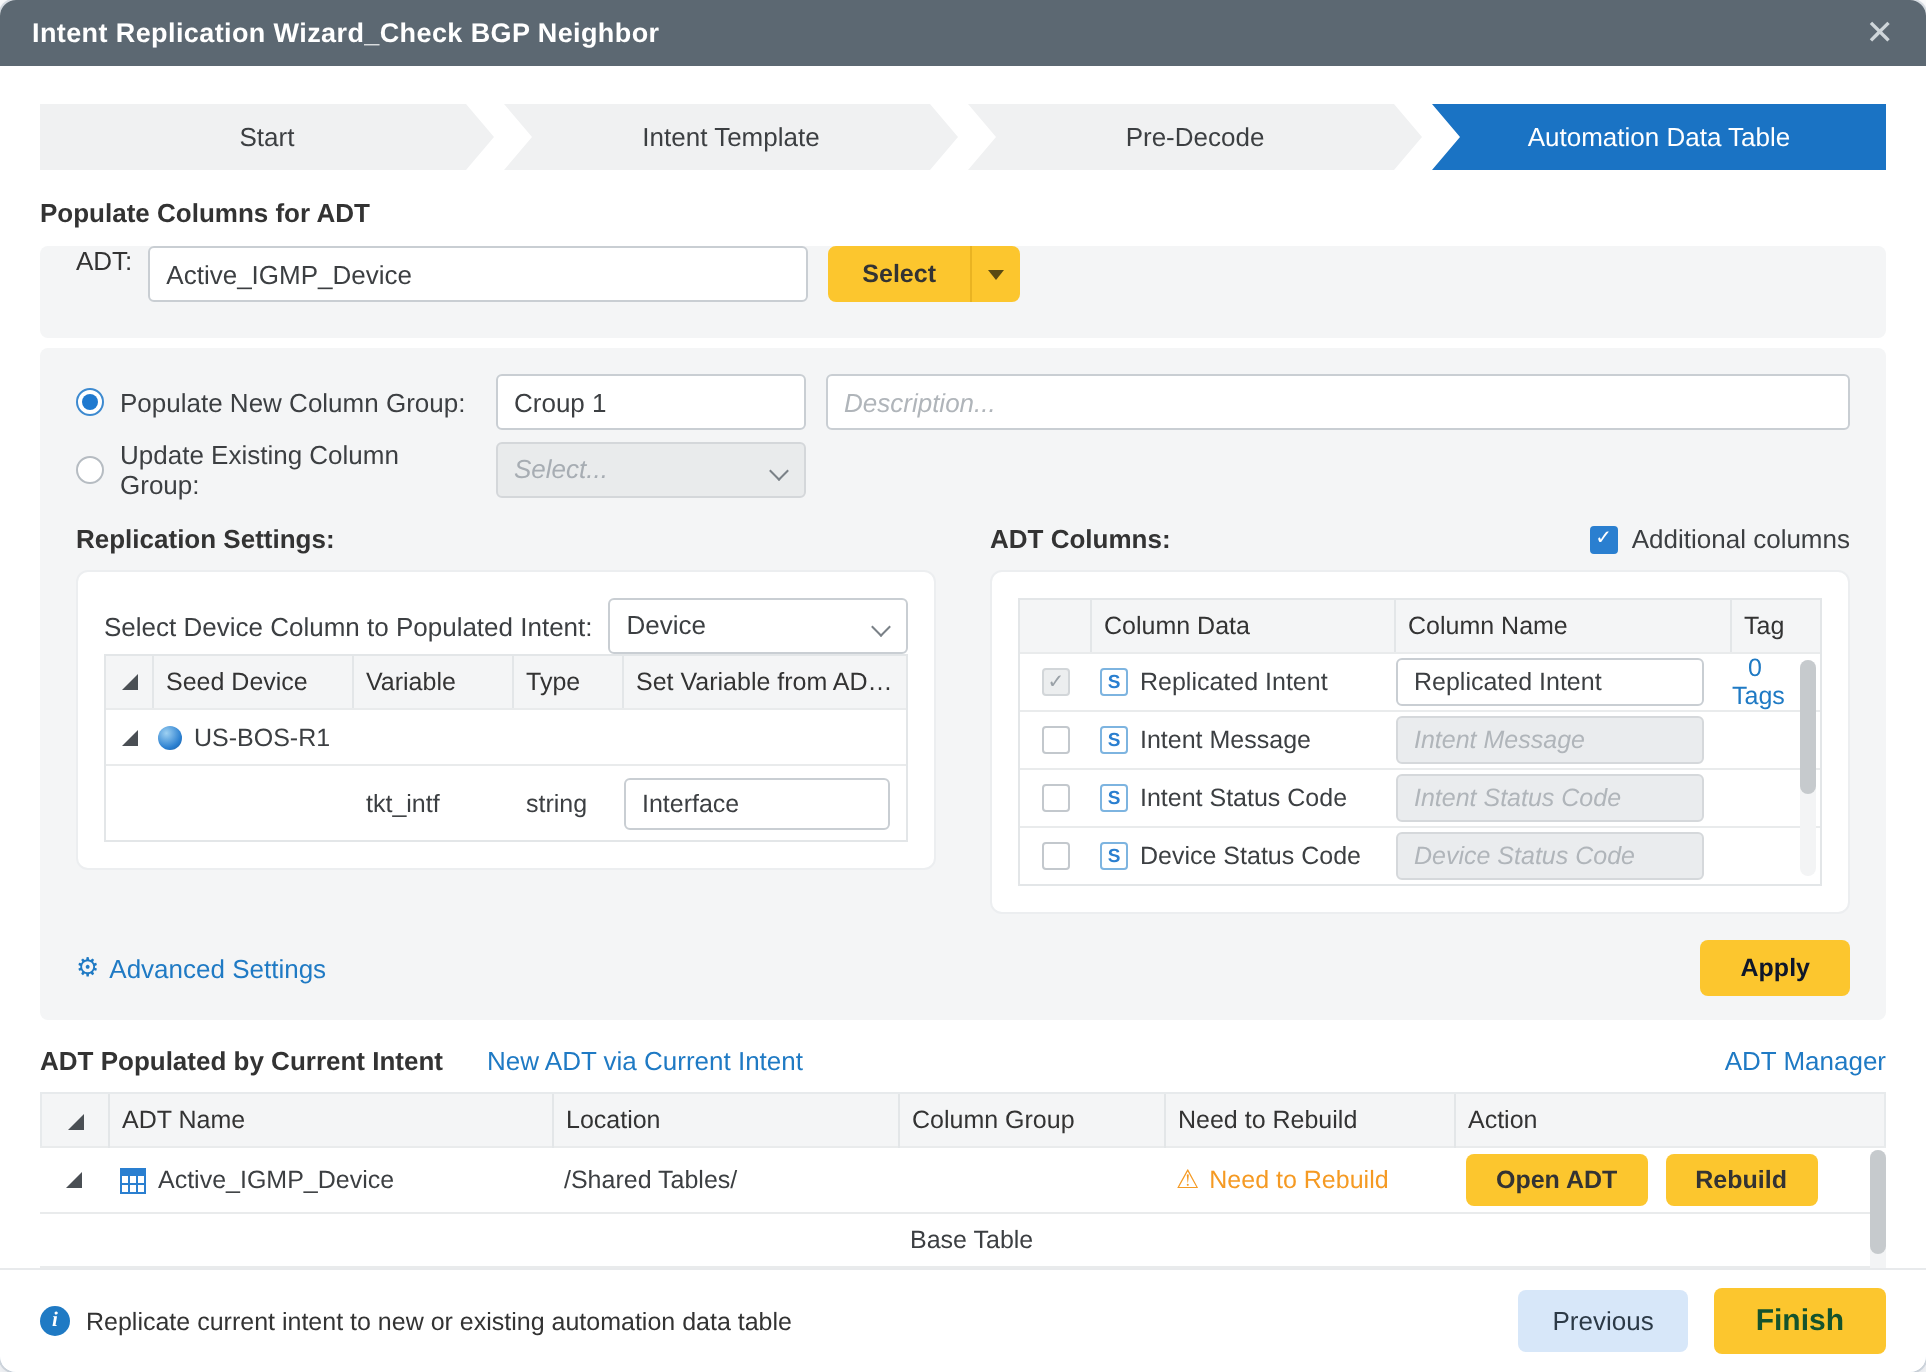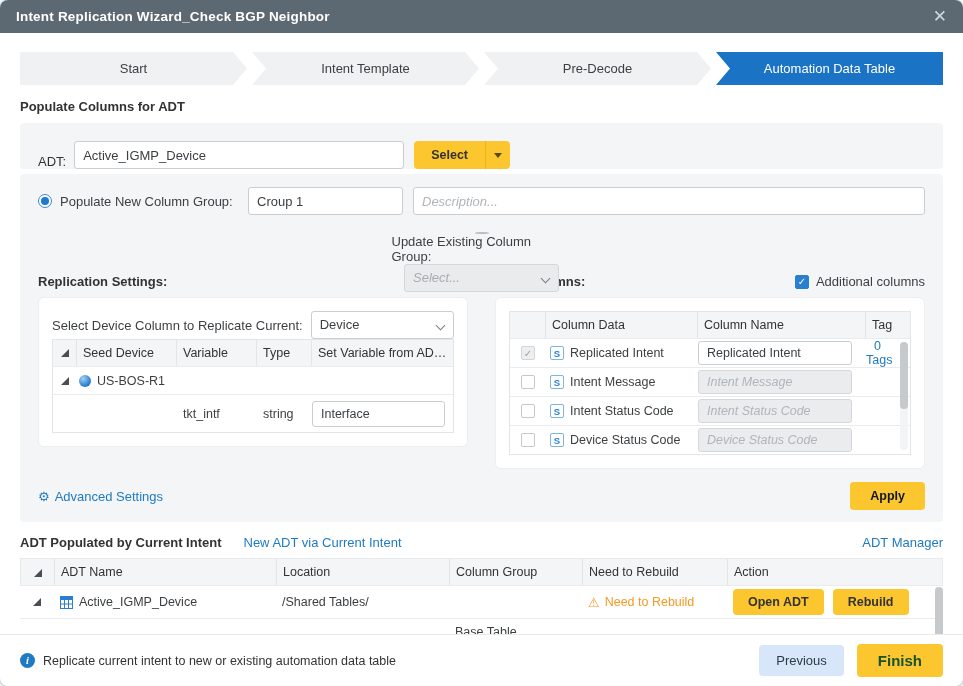--- a/index.html
+++ b/index.html
@@ -21,39 +21,39 @@
     justify-content:center; font-size:13px; position:relative; margin-right:5px;
     clip-path:polygon(0 0, calc(100% - 14px) 0, 100% 50%, calc(100% - 14px) 100%, 0 100%, 14px 50%);}
   .step.first{ clip-path:polygon(0 0, calc(100% - 14px) 0, 100% 50%, calc(100% - 14px) 100%, 0 100%);}
   .step.last{ margin-right:0;
     clip-path:polygon(0 0, 100% 0, 100% 100%, 0 100%, 14px 50%);}
   .step.active{ background:#1a73c4; color:#fff; }
   
   .sect-h{ margin:14px 20px 9px 20px; font-weight:700; color:#333; }
   
   .gpanel{ margin:0 20px; background:#f4f5f6; border-radius:4px; }
-  .adt-row{ height:46px; display:flex; align-items:flex-end; padding:0 18px; }
+  .adt-row{ height:46px; display:flex; align-items:flex-start; padding:0 18px; }
   .adt-row label{ margin-right:8px; color:#333;}
   .txt-input{ height:28px; border:1px solid #c9ced3; border-radius:3px; background:#fff;
     padding:0 8px; font-size:13px; color:#3c3f42; font-family:inherit; outline:none;}
   .txt-input::placeholder{ color:#b0b5ba; font-style:italic;}
   .txt-input:disabled{ background:#eaecee; border-color:#d5d8db; color:#b0b5ba;}
   .adt-input{ width:330px; }
   
   .split-btn{ display:inline-flex; margin-left:10px; border-radius:4px; overflow:hidden; cursor:pointer;}
   .split-main{ background:#fcc62e; height:28px; line-height:28px; padding:0 17px;
     font-weight:700; font-size:12.5px; color:#333;}
   .split-arrow{ background:#fcc62e; width:25px; display:flex; align-items:center;
     justify-content:center; border-left:1px solid #e9b322;}
   .caret-down{ width:0;height:0;border-left:4px solid transparent;border-right:4px solid transparent;
     border-top:5px solid #5a4a12;}
   
   .panel2{ margin-top:5px; padding:12px 18px 12px 18px; }
   .radio-row{ display:flex; align-items:center; height:30px; }
-  .radio-row + .radio-row{ margin-top:16px;flex-direction:column; }
+  .radio-row + .radio-row{ margin-top:4px; }
   .radio{ width:14px; height:14px; border-radius:50%; border:1px solid #b6bcc2; background:#fff;
     display:inline-flex; align-items:center; justify-content:center; cursor:pointer;}
   .radio.sel{ border-color:#3d8ad0; }
   .radio.sel::after{ content:""; width:8px; height:8px; border-radius:50%; background:#1f79cf;}
   .radio-lbl{ margin:0 10px 0 8px; width:178px; color:#3c3f42;}
   .grp-input{ width:155px;}
   .desc-input{ margin-left:10px; flex:1;}
   .sel-box{ position:relative; width:155px; height:28px; border:1px solid #d4d7da; border-radius:3px;
     background:#e9ebec; color:#a7adb3; font-style:italic; line-height:26px; padding:0 8px; cursor:default;}
   .sel-box .chev, .selw .chev{ position:absolute; right:9px; top:10px; width:7px; height:7px;
@@ -198,21 +198,21 @@
     </div>
 
     <div class="cols-wrap">
 
       <div class="col-l">
         <div class="col-head">
             <span class="h">Replication Settings:</span>
           </div>
         <div class="wpanel">
           <div class="dev-row">
-            <span class="lab">Select Device Column to Replicate Current:</span>
+            <span class="lab">Select Device Column to Populated Intent:</span>
             <span class="selw">
               <span>Device</span>
               <span class="chev"></span>
             </span>
           </div>
           <div class="seed-tbl">
             <div class="tr thr">
               <div style="display:flex;align-items:center;justify-content:center;">
                 <svg class="tri" viewBox="0 0 8 8">
                     <polygon points="8,0 8,8 0,8" fill="#4a4f54"></polygon>

